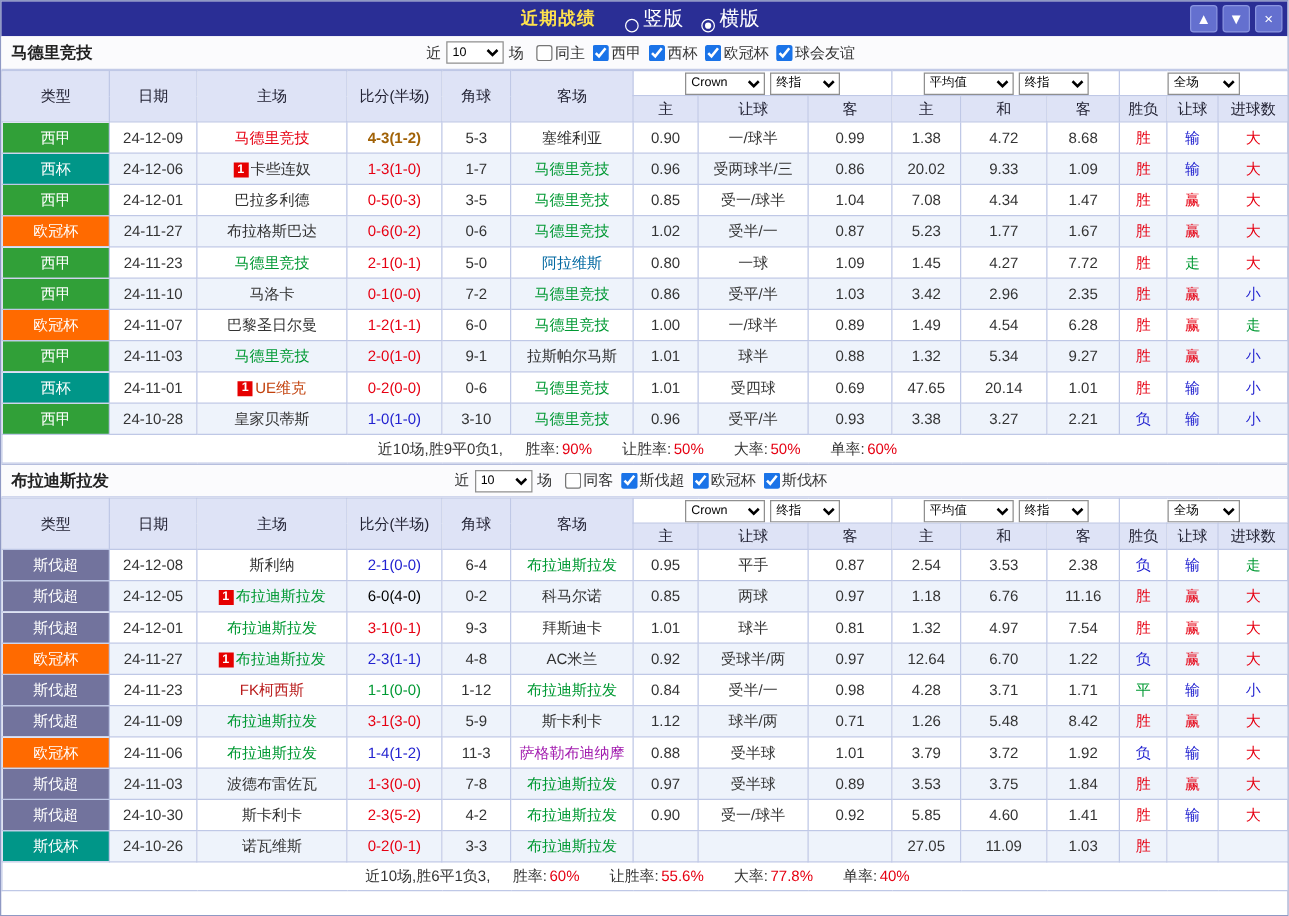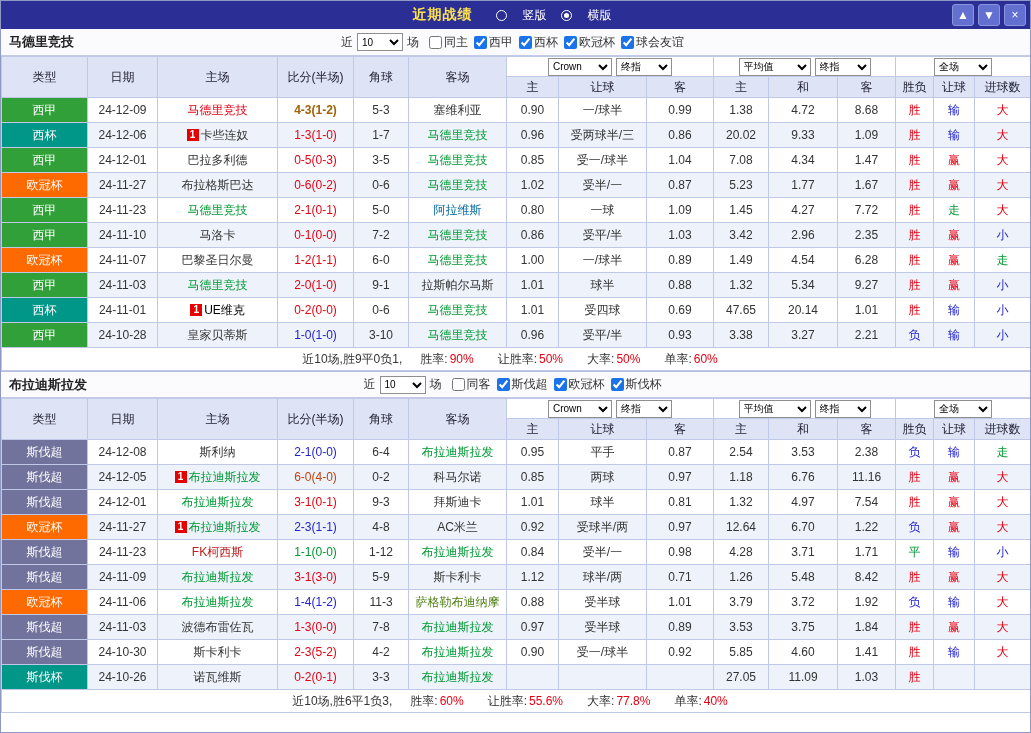--- a/index.html
+++ b/index.html
@@ -3,21 +3,21 @@
 <meta charset="utf-8">
 <style>
   *{box-sizing:border-box;}
   html,body{margin:0;padding:0;background:#fff;}
   body{font-family:"Liberation Sans","DejaVu Sans",sans-serif;font-size:12px;color:#333;}
   .page{width:1031px;height:733px;border:1px solid #8f99c4;overflow:hidden;background:#fff;}
 
   
   .topbar{height:28px;background:#2a2e95;display:flex;align-items:center;justify-content:center;position:relative;color:#fff;}
   .panel-title{color:#ffe24d;font-weight:bold;font-size:14px;margin-right:16px;letter-spacing:1px;}
-  .radio{display:inline-flex;align-items:center;gap:16px;margin:0 7px;cursor:pointer;font-size:12px;color:#fff;}
+  .radio{display:inline-flex;align-items:flex-end;gap:4px;margin:0 7px;cursor:pointer;font-size:16px;color:#fff;}
   .rdot{width:11px;height:11px;border:1px solid #fff;border-radius:50%;display:inline-block;position:relative;background:transparent;}
   .rdot.checked::after{content:"";position:absolute;left:2px;top:2px;right:2px;bottom:2px;background:#fff;border-radius:50%;}
   .topbar-buttons{position:absolute;right:4px;top:3px;display:flex;gap:4px;}
   .tbtn{width:22px;height:22px;background:#6470cf;border:1px solid #8a95e0;border-radius:3px;color:#fff;font-size:12px;line-height:18px;text-align:center;padding:0;cursor:pointer;}
 
   
   .section-bar{height:27px;background:#fbfbfd;border-bottom:1px solid #c3cbe8;position:relative;display:flex;align-items:center;}
   .section + .section .section-bar{border-top:1px solid #b6bedd;}
   .team-name{position:absolute;left:8px;font-weight:bold;font-size:13px;color:#222;}
   .filterbox{margin:0 auto;display:flex;align-items:center;gap:4px;}
@@ -283,21 +283,21 @@
             <td>1.32</td>
             <td>5.34</td>
             <td>9.27</td>
             <td style="color: rgb(230, 0, 18);">胜</td>
             <td style="color: rgb(230, 0, 18);">赢</td>
             <td style="color: rgb(34, 34, 208);">小</td>
           </tr>
           <tr>
             <td class="league-cell" style="background: rgb(0, 150, 136);">西杯</td>
             <td>24-11-01</td>
-            <td><span class="red-badge">1</span><span style="color: #000000;">UE维克</span></td>
+            <td><span class="red-badge">1</span><span style="color: #c2410c;">UE维克</span></td>
             <td style="color: rgb(230, 0, 18);">0-2(0-0)</td>
             <td>0-6</td>
             <td><span style="color: rgb(0, 153, 51);">马德里竞技</span></td>
             <td>1.01</td>
             <td>受四球</td>
             <td>0.69</td>
             <td>47.65</td>
             <td>20.14</td>
             <td>1.01</td>
             <td style="color: rgb(230, 0, 18);">胜</td>
@@ -422,21 +422,21 @@
             <td>3.53</td>
             <td>2.38</td>
             <td style="color: rgb(34, 34, 208);">负</td>
             <td style="color: rgb(34, 34, 208);">输</td>
             <td style="color: rgb(0, 153, 51);">走</td>
           </tr>
           <tr>
             <td class="league-cell" style="background: rgb(114, 115, 157);">斯伐超</td>
             <td>24-12-05</td>
             <td><span class="red-badge">1</span><span style="color: rgb(0, 153, 51);">布拉迪斯拉发</span></td>
-            <td style="color: #c2410c;">6-0(4-0)</td>
+            <td style="color: #000000;">6-0(4-0)</td>
             <td>0-2</td>
             <td><span style="color: rgb(51, 51, 51);">科马尔诺</span></td>
             <td>0.85</td>
             <td>两球</td>
             <td>0.97</td>
             <td>1.18</td>
             <td>6.76</td>
             <td>11.16</td>
             <td style="color: rgb(230, 0, 18);">胜</td>
             <td style="color: rgb(230, 0, 18);">赢</td>
@@ -509,21 +509,21 @@
             <td style="color: rgb(230, 0, 18);">胜</td>
             <td style="color: rgb(230, 0, 18);">赢</td>
             <td style="color: rgb(230, 0, 18);">大</td>
           </tr>
           <tr>
             <td class="league-cell" style="background: rgb(255, 106, 0);">欧冠杯</td>
             <td>24-11-06</td>
             <td><span style="color: rgb(0, 153, 51);">布拉迪斯拉发</span></td>
             <td style="color: rgb(34, 34, 208);">1-4(1-2)</td>
             <td>11-3</td>
-            <td><span style="color: #4d7c0f;">萨格勒布迪纳摩</span></td>
+            <td><span style="color: #a21caf;">萨格勒布迪纳摩</span></td>
             <td>0.88</td>
             <td>受半球</td>
             <td>1.01</td>
             <td>3.79</td>
             <td>3.72</td>
             <td>1.92</td>
             <td style="color: rgb(34, 34, 208);">负</td>
             <td style="color: rgb(34, 34, 208);">输</td>
             <td style="color: rgb(230, 0, 18);">大</td>
           </tr>

